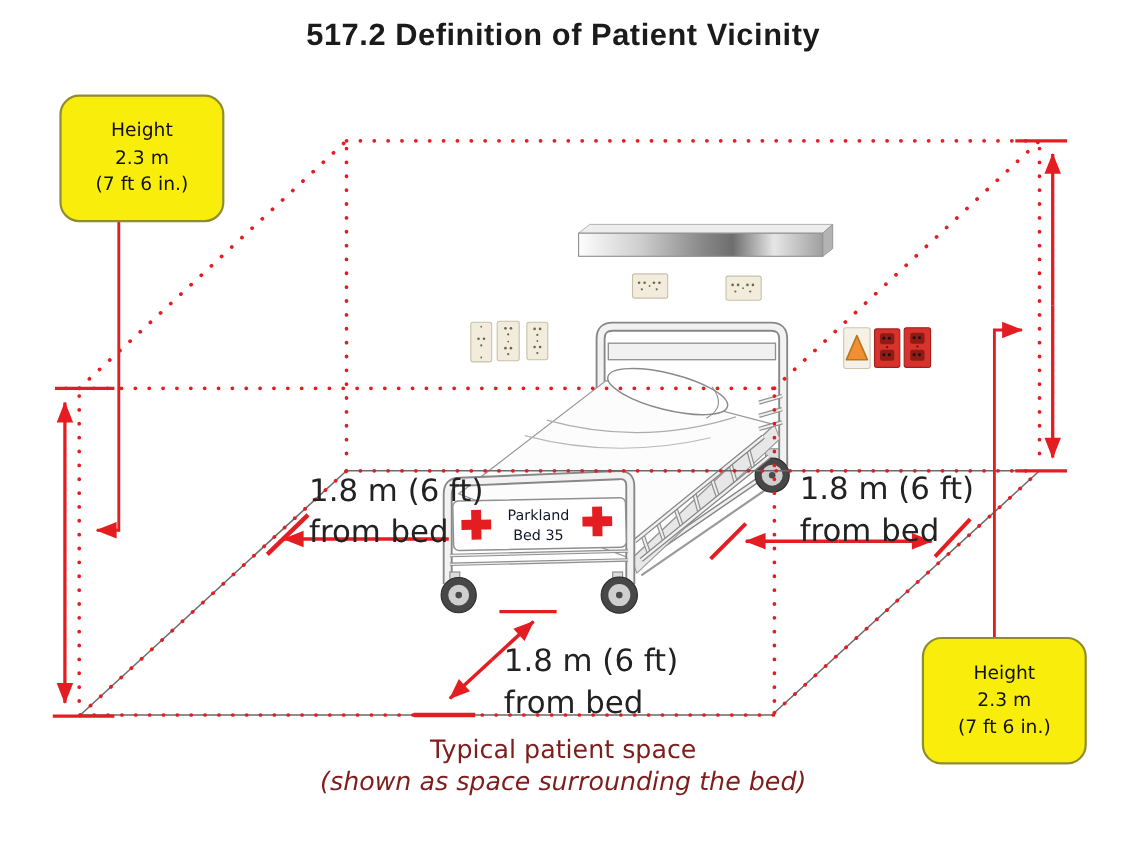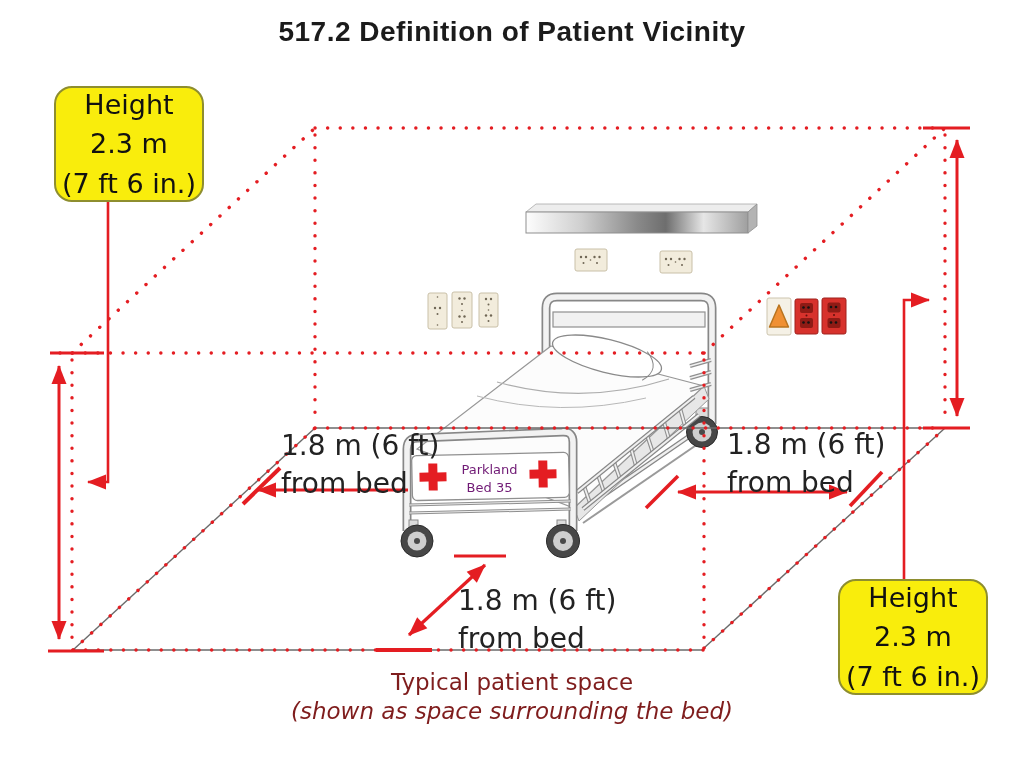--- a/index.html
+++ b/index.html
@@ -14,34 +14,34 @@
   .stage svg{position:absolute;left:0;top:0;}
   .title{
     position:absolute;top:16px;left:0;right:0;text-align:center;
     font-family:"Liberation Sans",sans-serif;font-weight:bold;
     font-size:28px;color:#1b1b1b;letter-spacing:.5px;
   }
   .callout{
     position:absolute;display:flex;align-items:center;justify-content:center;
     text-align:center;white-space:pre-line;
     background:var(--yellow);border:2px solid var(--yellow-border);
-    border-radius:18px;font-size:27px;line-height:1.45;color:#111;
+    border-radius:18px;font-size:17px;line-height:1.45;color:#111;
   }
   .callout.tl{left:54px;top:86px;width:146px;height:112px;}
   .callout.br{left:838px;top:579px;width:146px;height:112px;}
   .dim{
     position:absolute;white-space:pre-line;font-size:28px;line-height:1.35;
     color:#222;
   }
   .dim.left{left:281px;top:427px;}
   .dim.right{left:727px;top:426px;}
   .dim.front{left:458px;top:582px;}
   .bed-label{
     position:absolute;left:429px;top:461px;width:121px;text-align:center;
-    font-size:13px;line-height:1.35;color:#701a75;
+    font-size:13px;line-height:1.35;color:#0f172a;
   }
   .caption{
     position:absolute;left:0;right:0;top:668px;text-align:center;
     font-size:23px;line-height:1.28;color:#7f1d1d;
   }
   .caption .l2{font-style:italic;}
 </style>
 </head>
 <body>
 

